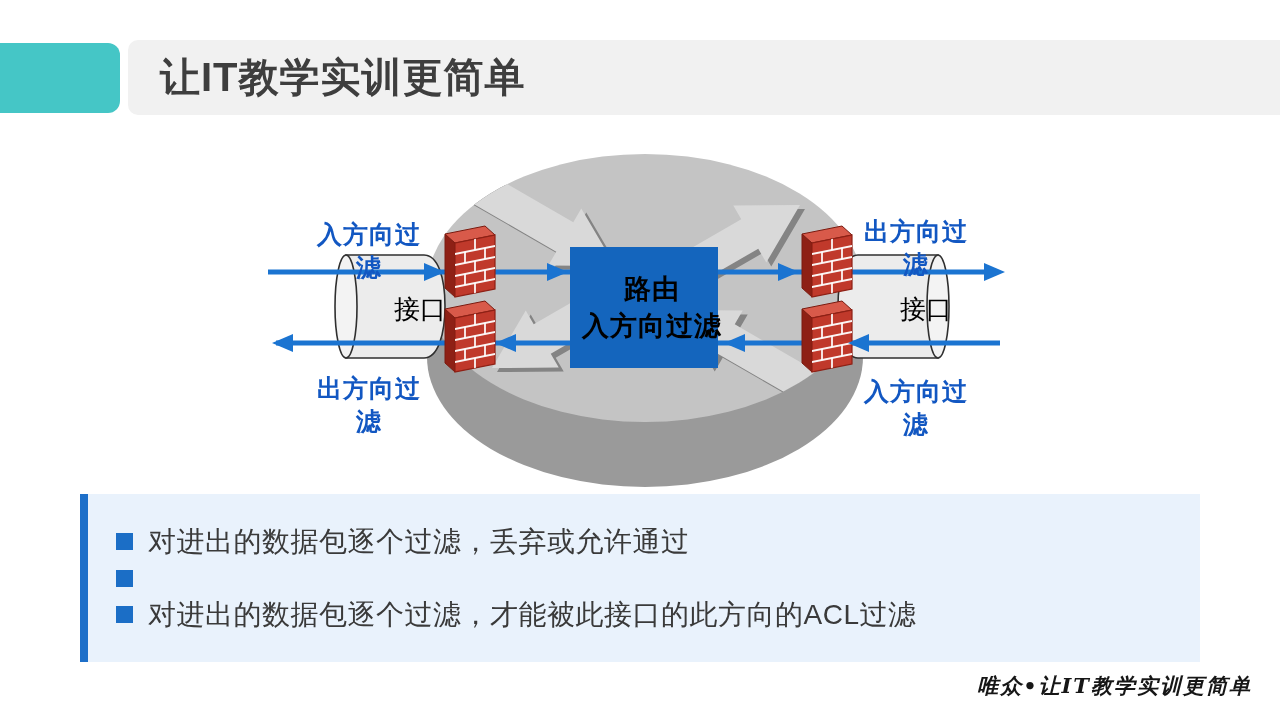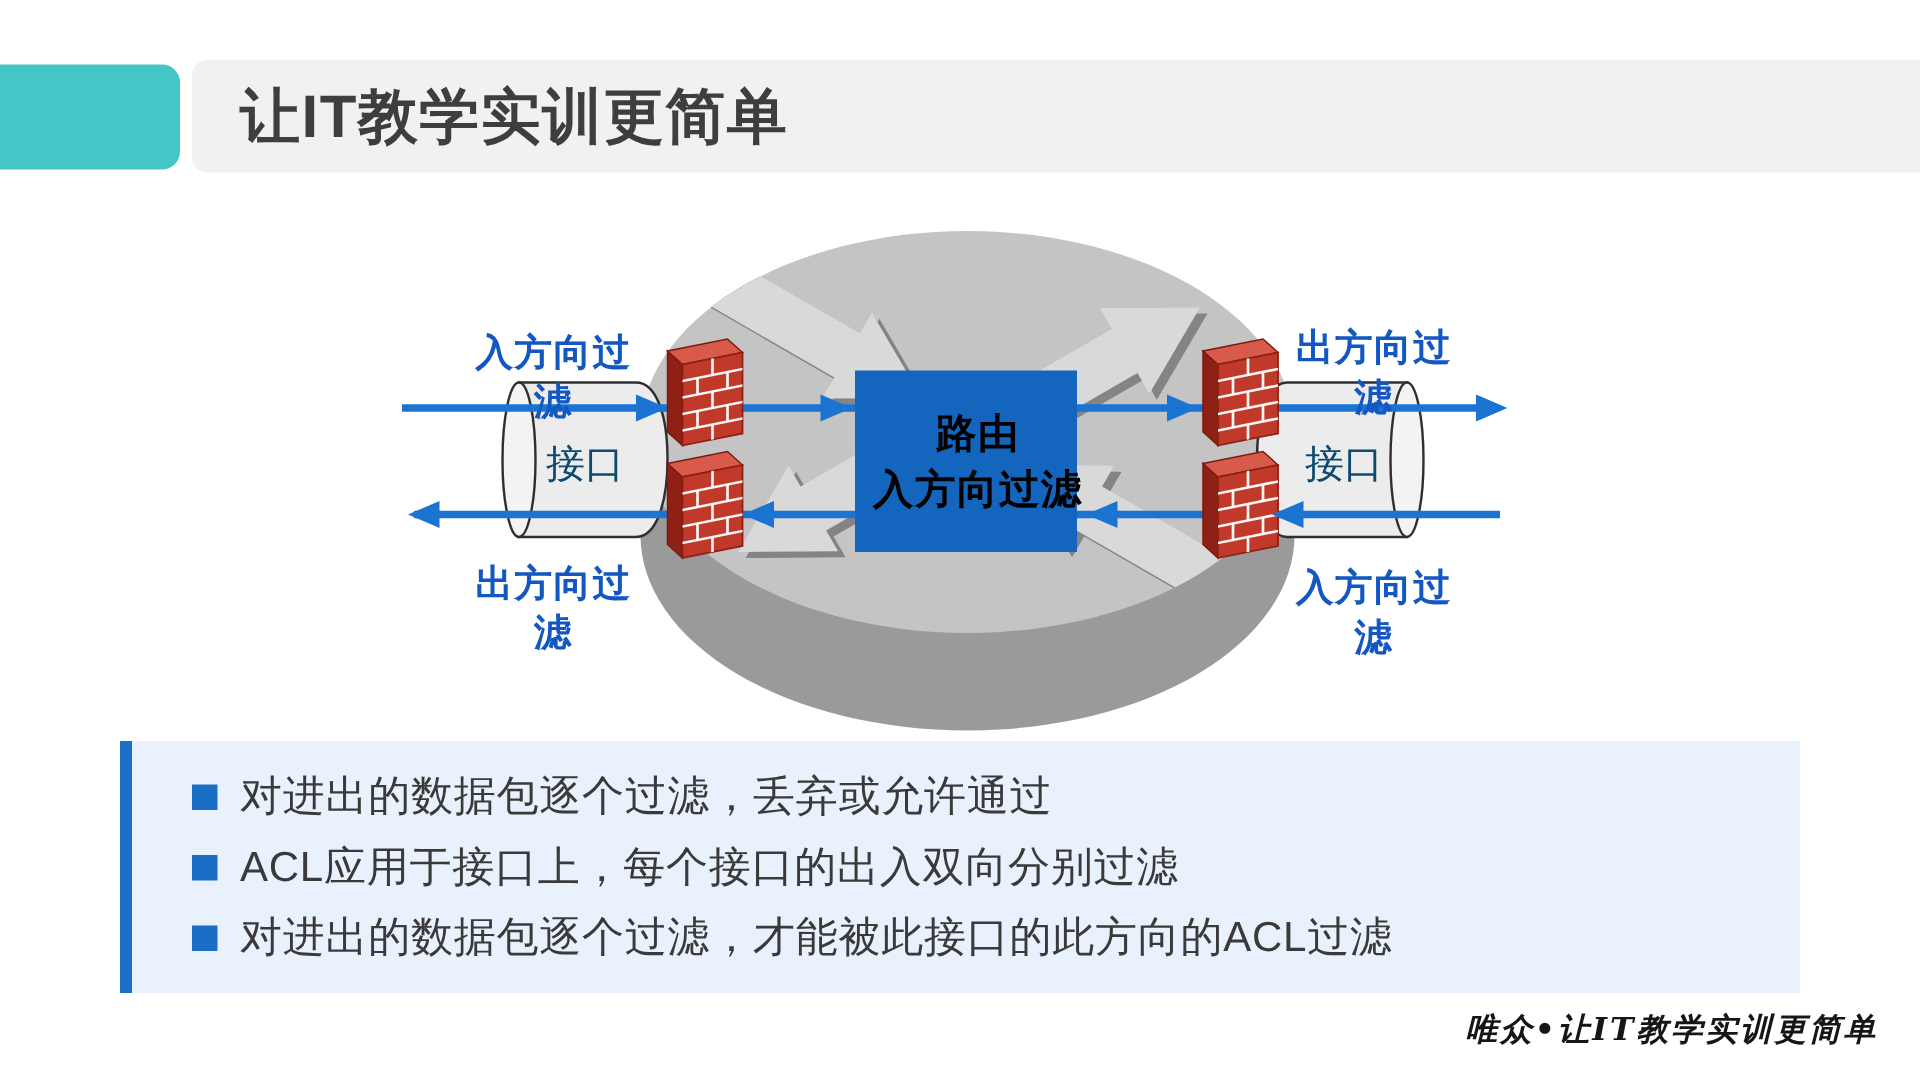--- a/index.html
+++ b/index.html
@@ -30,38 +30,38 @@
   .flow-label {
     position:absolute; width:118px; text-align:center;
     font-size:25px; font-weight:bold; color:#1257c2; letter-spacing:1px;
   }
   .lbl-lt { left:310px; top:218px; }
   .lbl-lb { left:310px; top:372px; }
   .lbl-rt { left:857px; top:215px; }
   .lbl-rb { left:857px; top:375px; }
 
   .iface-label {
-    position:absolute; width:112px; text-align:center;
-    font-size:26px; color:#0c4a6e;
+    position:absolute; width:112px; text-align:right;
+    font-size:26px; color:#000000;
   }
   .iface-left  { left:334px; top:292px; }
   .iface-right { left:840px; top:292px; }
 
   .process-box-text {
     position:absolute; left:570px; top:247px; width:164px; height:121px;
     display:flex; flex-direction:column; align-items:center; justify-content:center;
     color:#000000; font-size:27px; font-weight:bold; line-height:37px; letter-spacing:1px;
   }
 
   
   .bullet-panel {
     position:absolute; left:80px; top:494px; width:1120px; height:168px;
     background:#e9f2fc; border-left:8px solid #1d6fc9;
     display:flex; flex-direction:column; justify-content:center;
-    padding-left:40px; gap:9px;
+    padding-left:28px; gap:9px;
   }
   .bullet-row { display:flex; align-items:center; }
   .bullet-sq {
     width:17px; height:17px; background:#1b6ec6; margin-right:15px; flex:0 0 auto;
   }
   .bullet-text { font-size:28px; color:#3a3a3a; letter-spacing:0.5px; }
 
   
   .watermark {
     position:absolute; right:28px; top:672px;
@@ -166,21 +166,20 @@
     <span>入方向过滤</span>
   </div>
 
   <div class="bullet-panel">
     <div class="bullet-row">
       <span class="bullet-sq"></span>
       <span class="bullet-text">对进出的数据包逐个过滤，丢弃或允许通过</span>
     </div>
     <div class="bullet-row">
       <span class="bullet-sq"></span>
-      <span class="bullet-text">ACL应用于接口上，每个接口的出入双向分别过滤</span>
     </div>
     <div class="bullet-row">
       <span class="bullet-sq"></span>
       <span class="bullet-text">对进出的数据包逐个过滤，才能被此接口的此方向的ACL过滤</span>
     </div>
   </div>
 
   <div class="watermark">唯众•让IT教学实训更简单</div>
 
 </div>

